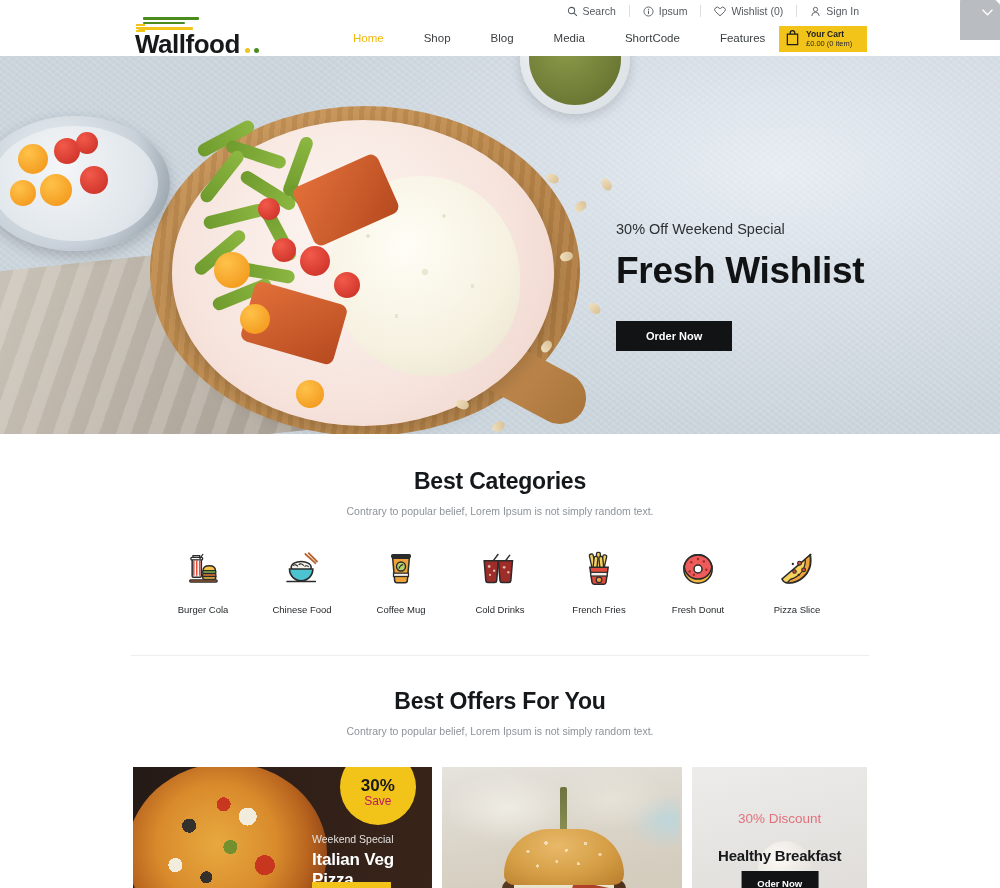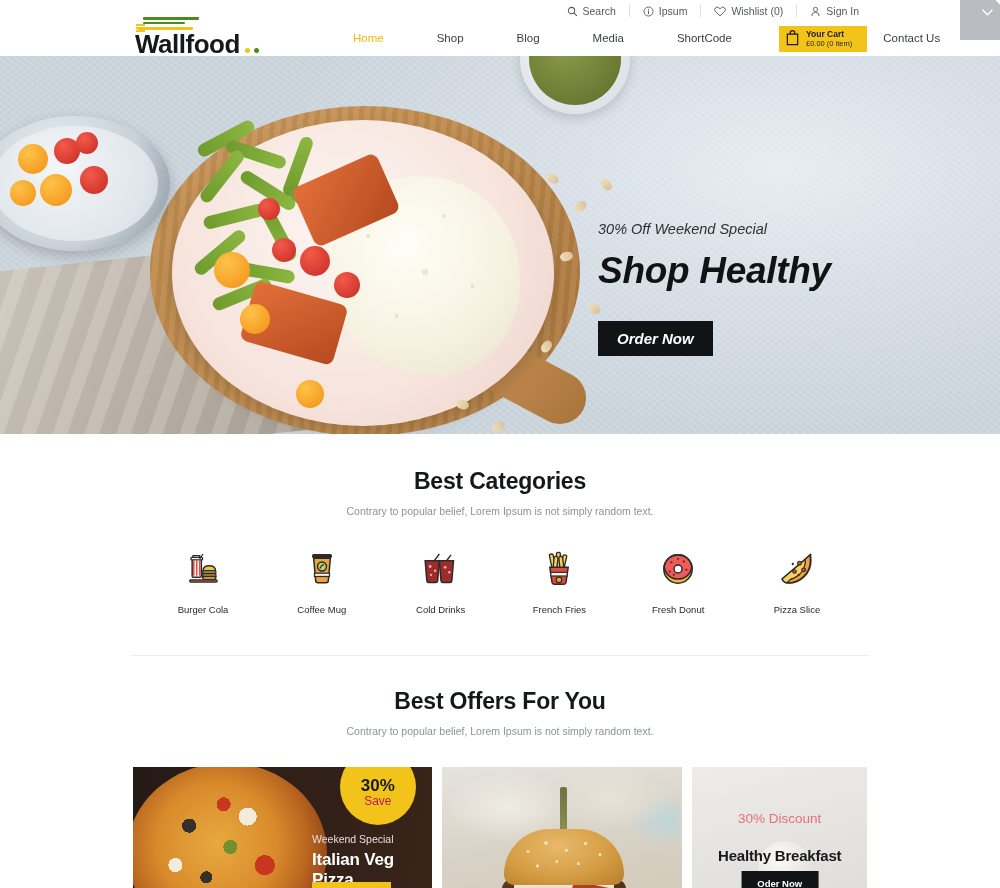--- a/index.html
+++ b/index.html
@@ -22,21 +22,21 @@
   .logo-fork-tines i { display:block; width:9px; height:1.6px; background:#f0c419; margin-bottom:1.6px;}
   .logo-text { position:absolute; left:2px; top:23px; font-size:26px; font-weight:bold; letter-spacing:-0.5px; color:#16181a; }
   .logo-dot1 { position:absolute; left:112px; top:42px; width:5px; height:5px; border-radius:50%; background:#f0c419; }
   .logo-dot2 { position:absolute; left:121px; top:42px; width:5px; height:5px; border-radius:50%; background:#4a8b1e; }
 
   .toplinks { position:absolute; right:128px; top:5px; display:flex; align-items:center; gap:0; font-size:10.5px; color:#55595e; }
   .toplink { display:flex; align-items:center; gap:5px; padding:0 13px; cursor:pointer; white-space:nowrap; }
   .toplink svg { display:block; }
   .tl-sep { width:1px; height:12px; background:#dcdee0; }
 
-  .mainnav { position:absolute; left:333px; top:32px; display:flex; align-items:flex-start; gap:13px; }
+  .mainnav { position:absolute; left:333px; top:32px; display:flex; align-items:flex-start; gap:0; }
   .navitem { font-size:11.5px; color:#3c4043; padding:0 20px; cursor:pointer; white-space:nowrap; }
   .navitem.active { color:#f0b90b; }
 
   .cart-btn { position:absolute; right:133px; top:26px; width:88px; height:26px; background:#f2c41a;
               display:flex; align-items:center; padding:0 6px; gap:6px; cursor:pointer; }
   .cart-text { line-height:1.15; }
   .cart-t1 { font-size:8.5px; font-weight:bold; color:#1c1c1c; }
   .cart-t2 { font-size:7.5px; color:#2b2b2b; }
 
   .corner-tab { position:absolute; right:0; top:0; width:40px; height:40px; overflow:hidden; cursor:pointer; }
@@ -90,25 +90,25 @@
     background:radial-gradient(circle at 40% 35%, #e9eef2 0%, #c9d2da 58%, #7c8892 100%);
     box-shadow:0 5px 14px rgba(0,0,0,.2);}
   .sbowl-in{position:absolute;left:12px;top:10px;right:12px;bottom:10px;border-radius:50%;
     background:radial-gradient(circle at 42% 36%, #f4f6f8 0%, #dfe5ea 70%, #cbd3d9 100%);}
   .tbowl{position:absolute;left:520px;top:-52px;width:110px;height:110px;border-radius:50%;
     background:radial-gradient(circle at 40% 35%, #f2f4f6, #d7dde2);box-shadow:0 4px 12px rgba(0,0,0,.15);}
   .tbowl-in{position:absolute;left:9px;top:9px;right:9px;bottom:9px;border-radius:50%;
     background:radial-gradient(circle at 40% 38%, #8c9a4a, #5e6b2b);}
   .nut{position:absolute;width:13px;height:9px;border-radius:6px/5px;background:linear-gradient(100deg,#f0e0bf,#d8c095);}
 
-  .hero-copy { position:absolute; left:598px; top:165px;font-style:italic; }
+  .hero-copy { position:absolute; left:616px; top:165px; }
   .hero-sub { font-size:14.5px; color:#2d3034; margin-bottom:12px; }
   .hero-title { font-size:37px; line-height:1.18; font-weight:bold; color:#101214; letter-spacing:-0.3px; }
-  .hero-btn { margin-top:28px; display:inline-block; background:#111315; color:#fff; font-size:15px;
-              font-weight:bold; padding:9px 19px; cursor:pointer; }
+  .hero-btn { margin-top:28px; display:inline-block; background:#111315; color:#fff; font-size:11px;
+              font-weight:bold; padding:9px 30px; cursor:pointer; }
 
   
   .section-head { text-align:center; }
   .section-title { font-size:23px; font-weight:bold; color:#15181b; letter-spacing:-0.2px; }
   .section-sub { font-size:10.5px; color:#8d9399; margin-top:10px; }
 
   .cats { margin-top:30px; display:flex; justify-content:space-between; padding:0 160px; }
   .cat { width:86px; text-align:center; cursor:pointer; }
   .cat-ico { height:42px; display:flex; align-items:flex-end; justify-content:center; }
   .cat-label { margin-top:15px; font-size:9.5px; color:#25282b; }
@@ -322,21 +322,21 @@
       <div class="nut" style="left:560px;top:196px;transform:rotate(-12deg)"></div>
       <div class="nut" style="left:588px;top:248px;transform:rotate(40deg)"></div>
       <div class="nut" style="left:540px;top:286px;transform:rotate(-54deg)"></div>
       <div class="nut" style="left:456px;top:344px;transform:rotate(16deg)"></div>
       <div class="nut" style="left:492px;top:366px;transform:rotate(-28deg)"></div>
     </div>
 
     <div class="hero-copy">
       <div class="hero-sub">30% Off Weekend Special</div>
       <div class="hero-title">
-        <div>Shop Healthy</div>
+        <div>Fresh Wishlist</div>
       </div>
       <div class="hero-btn">Order Now</div>
     </div>
   </div>
 
   <div style="padding-top:34px">
     <div class="section-head">
       <div class="section-title">Best Categories</div>
       <div class="section-sub">Contrary to popular belief, Lorem Ipsum is not simply random text.</div>
     </div>
@@ -354,20 +354,33 @@
             <path d="M24 26c0-4 3.5-6 7.5-6s7.5 2 7.5 6z" fill="#f6c343" stroke="#2b2b2b" stroke-width="1.7"></path>
             <rect x="23.5" y="26" width="16" height="3.4" rx="1.5" fill="#7fb84e" stroke="#2b2b2b" stroke-width="1.5"></rect>
             <rect x="23.5" y="29.2" width="16" height="4" rx="1.5" fill="#b5642f" stroke="#2b2b2b" stroke-width="1.5"></rect>
             <path d="M23.5 33.2h16c0 2.2-1.6 3.4-3.4 3.4h-9.2c-1.8 0-3.4-1.2-3.4-3.4z" fill="#f6c343" stroke="#2b2b2b" stroke-width="1.6"></path>
             <rect x="8" y="37" width="33" height="2.6" rx="1.2" fill="#b5642f" stroke="#2b2b2b" stroke-width="1.5"></rect>
           </svg>
         </div>
         <div class="cat-label">Burger Cola</div>
       </div>
 
+      <div class="cat">
+        <div class="cat-ico">
+          <svg width="40" height="40" viewBox="0 0 48 48">
+            <path d="M28 6 L40 17" stroke="#b5642f" stroke-width="2.2" stroke-linecap="round"></path>
+            <path d="M32 5 L42 15" stroke="#b5642f" stroke-width="2.2" stroke-linecap="round"></path>
+            <ellipse cx="23" cy="22" rx="12" ry="7" fill="#f3f1ea" stroke="#2b2b2b" stroke-width="1.8"></ellipse>
+            <path d="M13 20c2-2 5-1 6 1M20 19c2-2 5-1 6 1M27 21c1.6-1.6 4-1 5 .6" stroke="#2b2b2b" stroke-width="1.4" fill="none"></path>
+            <path d="M9 24c0 8 6 14 14 14s14-6 14-14z" fill="#4cc3d0" stroke="#2b2b2b" stroke-width="1.9"></path>
+            <path d="M6 39h34" stroke="#2b2b2b" stroke-width="1.9" stroke-linecap="round"></path>
+          </svg>
+        </div>
+        <div class="cat-label">Chinese Food</div>
+      </div>
 
       <div class="cat">
         <div class="cat-ico">
           <svg width="40" height="40" viewBox="0 0 48 48">
             <rect x="12" y="6" width="24" height="5" rx="2" fill="#2b2b2b"></rect>
             <path d="M14 11h20l-2.4 27a2.6 2.6 0 0 1-2.6 2.4H19a2.6 2.6 0 0 1-2.6-2.4z" fill="#f0a33a" stroke="#2b2b2b" stroke-width="1.8"></path>
             <rect x="15" y="29" width="18" height="4" fill="#f3f1ea" stroke="#2b2b2b" stroke-width="1.5"></rect>
             <circle cx="24" cy="21" r="5.4" fill="#b2d36a" stroke="#2b2b2b" stroke-width="1.7"></circle>
             <path d="M21.4 23.6c1.2-3.6 3.6-4.6 5.2-5" stroke="#2b2b2b" stroke-width="1.5" fill="none"></path>
           </svg>

